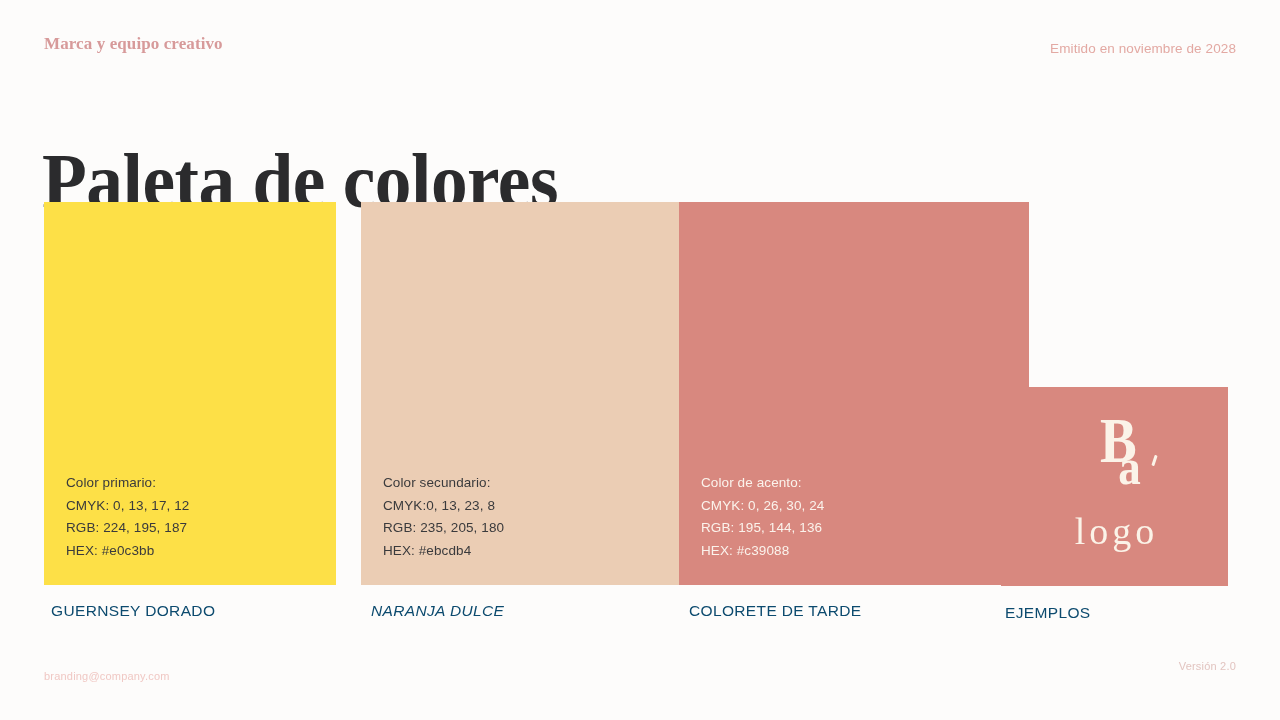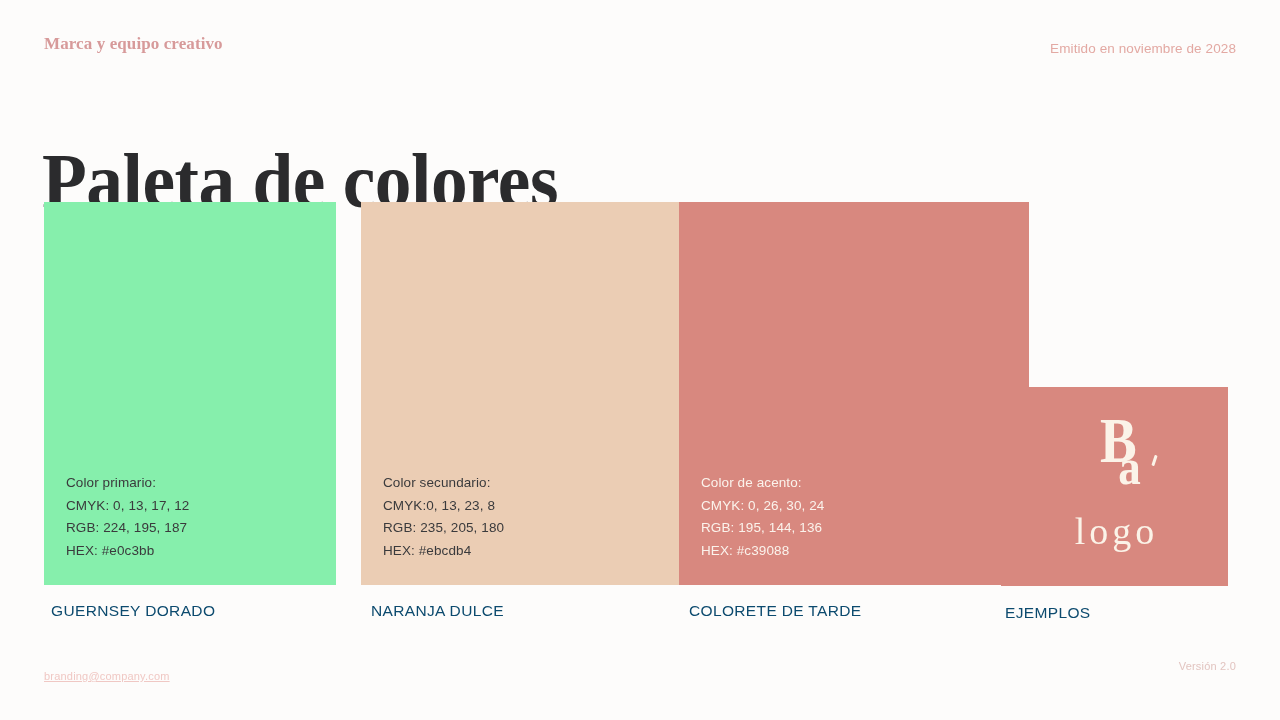--- a/index.html
+++ b/index.html
@@ -57,21 +57,21 @@
     transform-origin: left top;
   }
 
   
   .swatch {
     position: absolute;
     top: 202px;
     height: 383px;
     box-sizing: border-box;
   }
-  .swatch-1 { left: 44px;  width: 292px; background: #86efac; }
+  .swatch-1 { left: 44px;  width: 292px; background: #fde047; }
   .swatch-2 { left: 361px; width: 332px; background: #ebcdb4; }
   .swatch-3 { left: 679px; width: 350px; background: #d8887f; }
 
   .swatch-info {
     position: absolute;
     left: 22px;
     bottom: 22px;
     font-size: 13.5px;
     line-height: 22.8px;
     letter-spacing: 0.1px;
@@ -81,21 +81,21 @@
   .info-light { color: #fbf3ec; }
 
   .swatch-label {
     position: absolute;
     font-size: 15.5px;
     letter-spacing: 0.35px;
     color: #0c4a6e;
     white-space: nowrap;
   }
   .label-1 { left: 51px;   top: 602px; }
-  .label-2 { left: 371px;  top: 602px; }
+  .label-2 { left: 371px;  top: 602px; font-style: italic; }
   .label-3 { left: 689px;  top: 602px; }
   .label-4 { left: 1005px; top: 604px; }
 
   
   .logo-box {
     position: absolute;
     left: 1001px;
     top: 387px;
     width: 227px;
     height: 199px;
@@ -159,21 +159,20 @@
   }
 
   
   .footer-left {
     position: absolute;
     left: 44px;
     bottom: 38px;
     font-size: 11px;
     color: #f0c8c4;
     letter-spacing: 0.2px;
-    text-decoration: underline;
   }
   .footer-right {
     position: absolute;
     right: 44px;
     bottom: 48px;
     font-size: 11px;
     color: #e2c4c0;
     letter-spacing: 0.2px;
   }
 </style>

